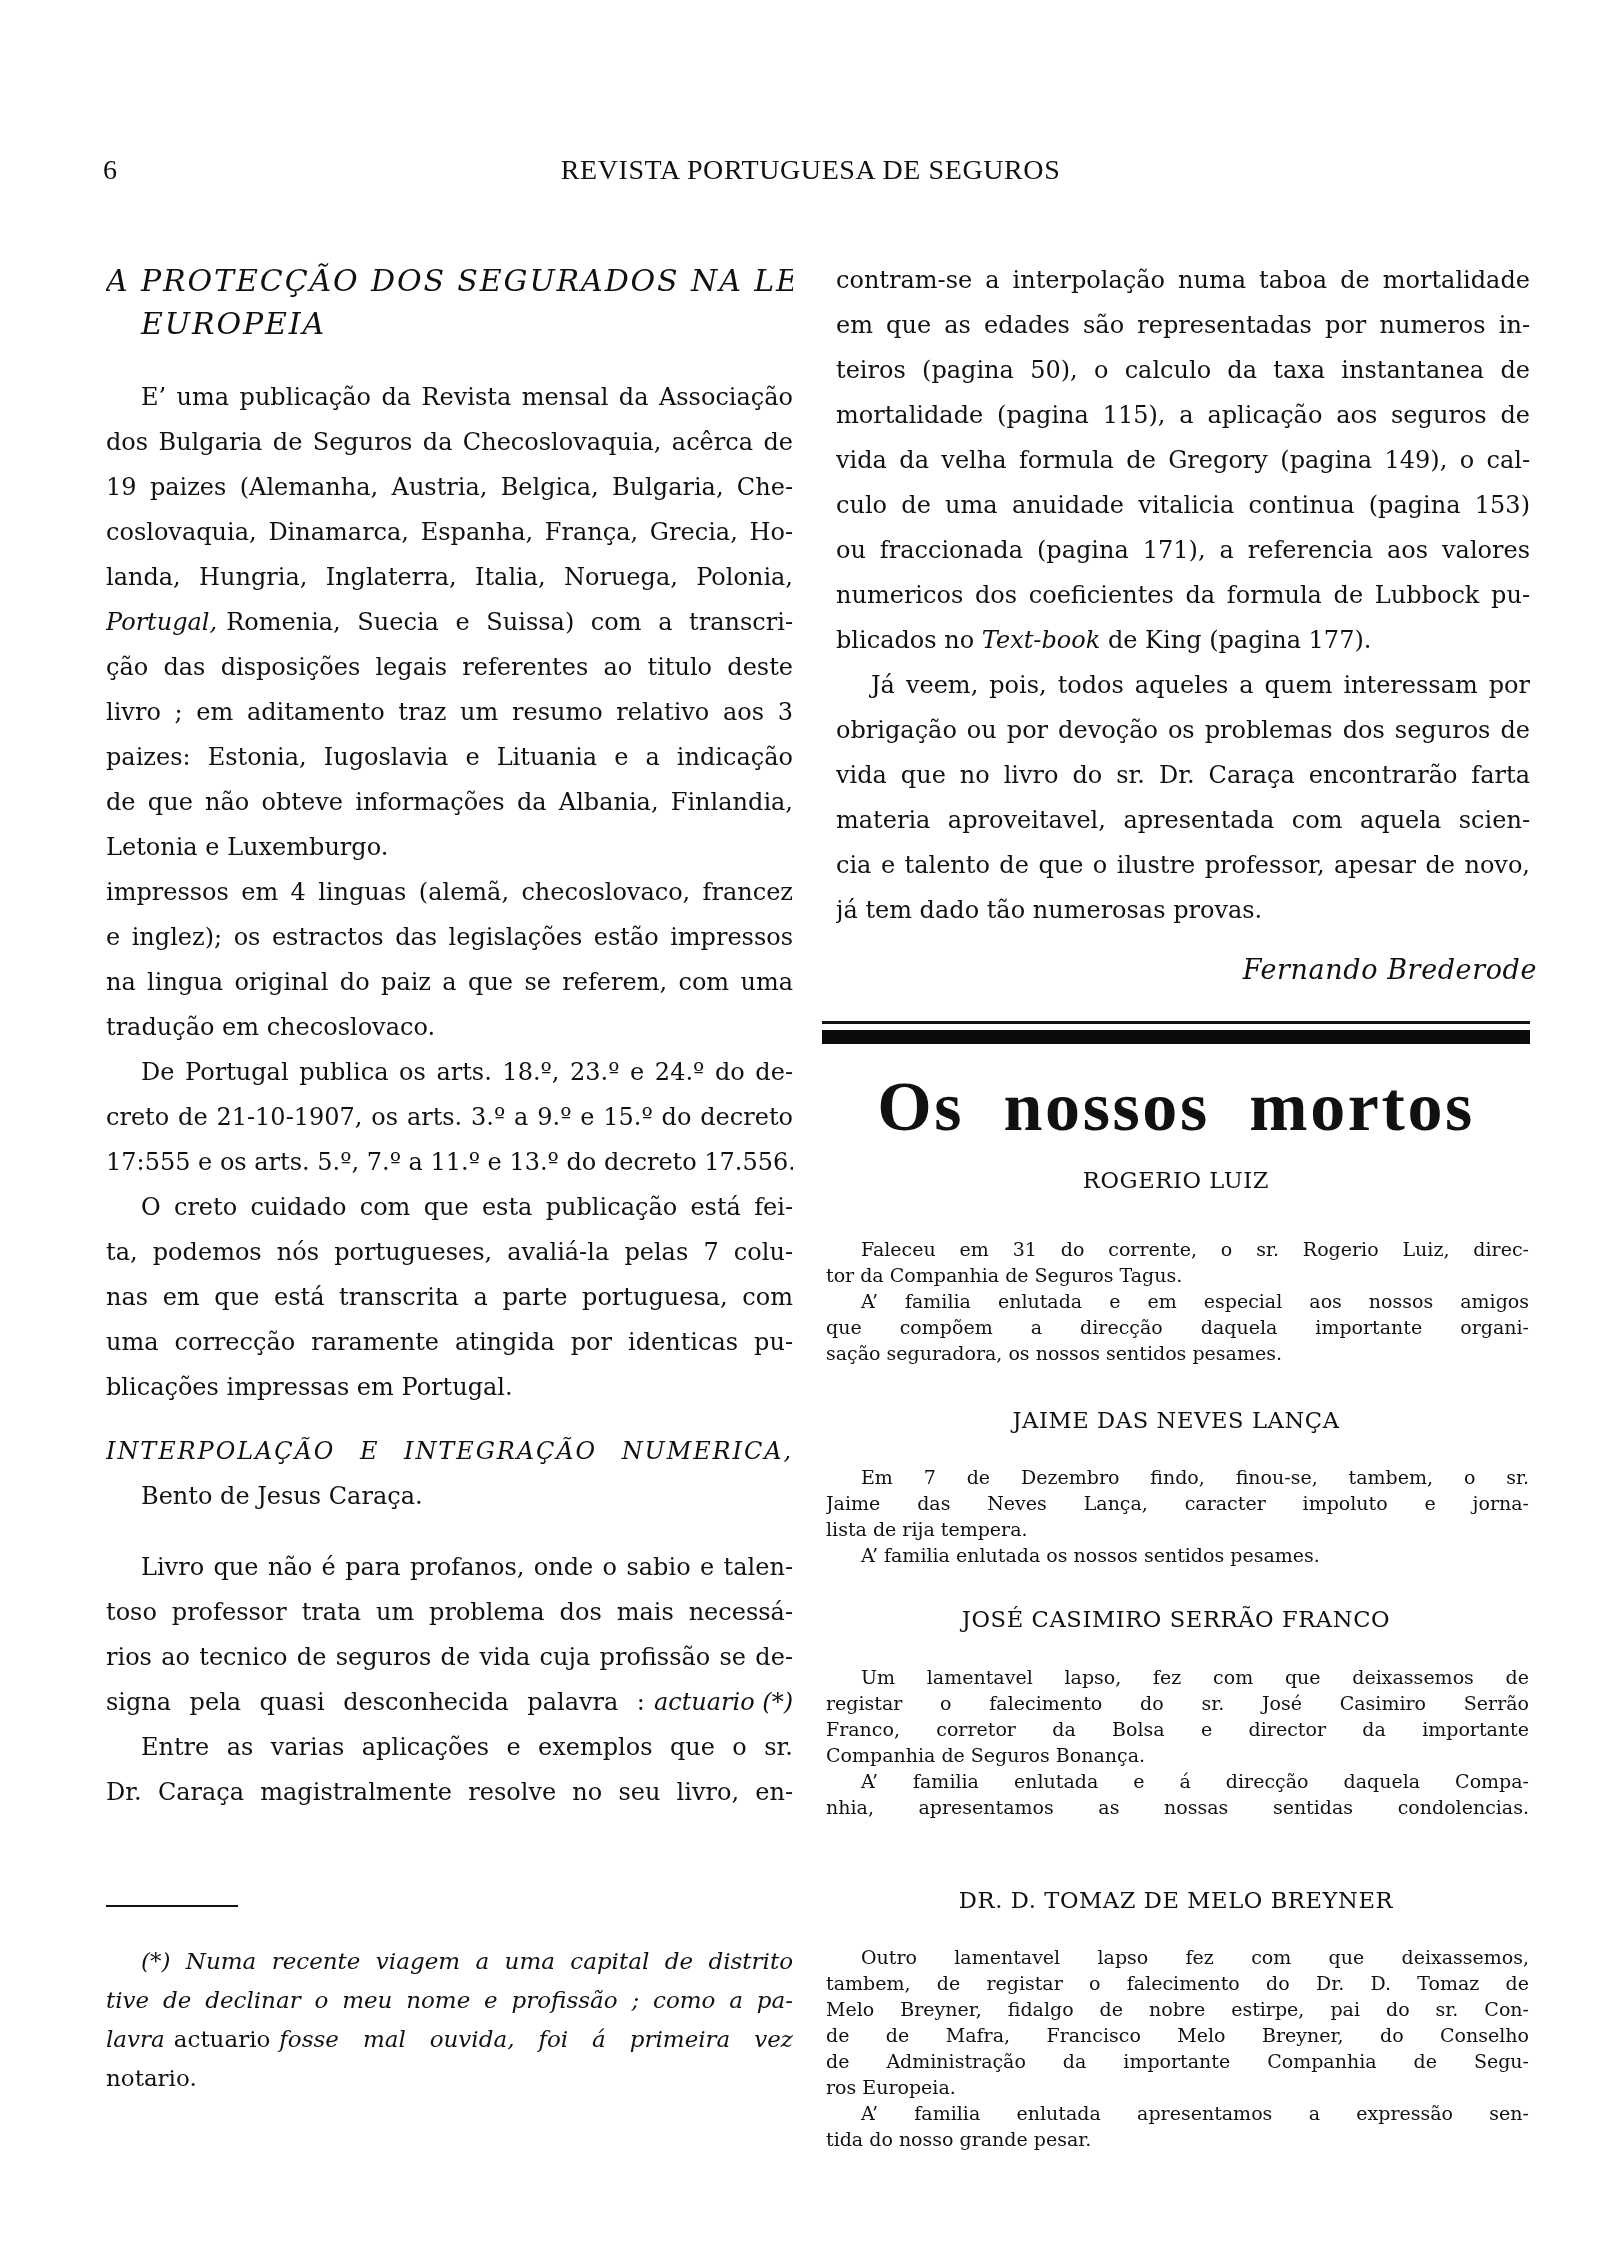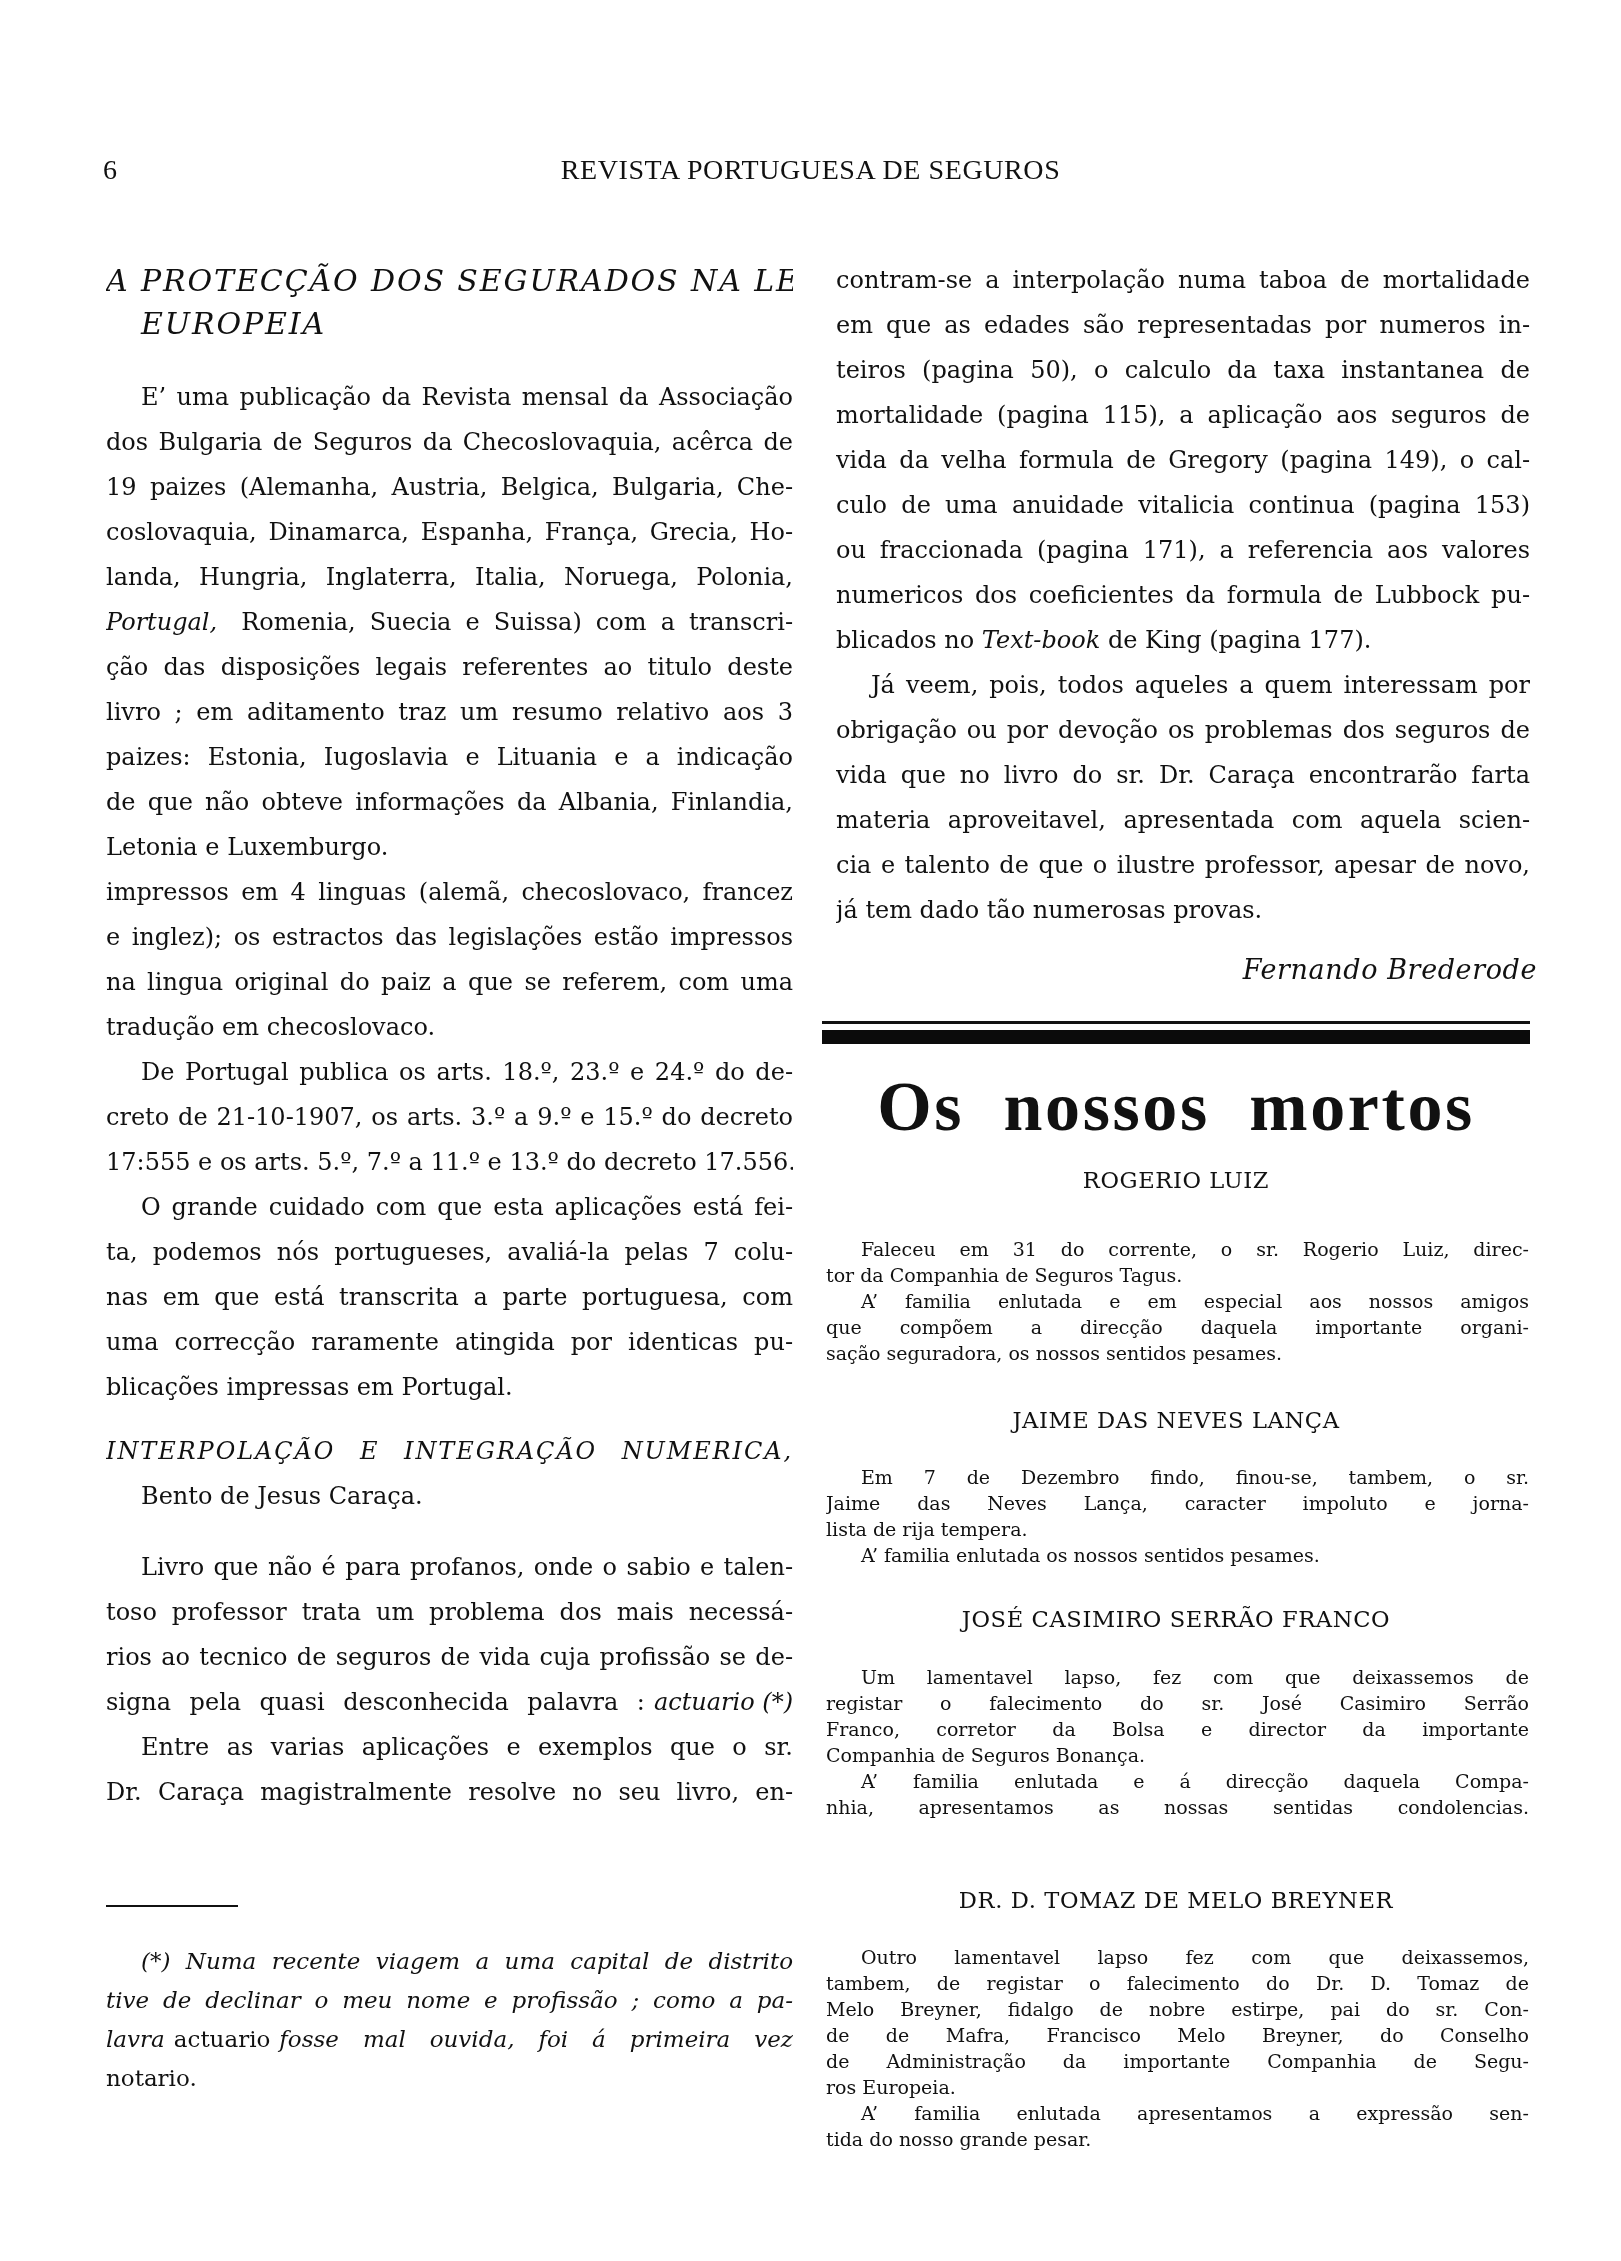--- a/index.html
+++ b/index.html
@@ -39,35 +39,35 @@
   <span class="ln end sub head-it" style="height:41px;line-height:41px;">EUROPEIA</span>
   <span class="gap" style="height:31px"></span>
 
   <span class="ln ind">E’ uma publicação da Revista mensal da Associação</span>
   <span class="ln">dos Bulgaria de Seguros da Checoslovaquia, acêrca de</span>
   <span class="ln">19 paizes (Alemanha, Austria, Belgica, Bulgaria, Che-</span>
   <span class="ln">coslovaquia, Dinamarca, Espanha, França, Grecia, Ho-</span>
   <span class="ln">landa, Hungria, Inglaterra, Italia, Noruega, Polonia,</span>
   <span class="ln" style="display:flex;justify-content:space-between;">
     <span class="it">Portugal,</span>
-    <span style="flex:1;margin-left:24px;text-align:justify;text-align-last:justify;">Romenia, Suecia e Suissa) com a transcri-</span>
+    <span style="flex:1;margin-left:9px;text-align:justify;text-align-last:justify;">Romenia, Suecia e Suissa) com a transcri-</span>
   </span>
   <span class="ln">ção das disposições legais referentes ao titulo deste</span>
   <span class="ln">livro ; em aditamento traz um resumo relativo aos 3</span>
   <span class="ln">paizes: Estonia, Iugoslavia e Lituania e a indicação</span>
   <span class="ln">de que não obteve informações da Albania, Finlandia,</span>
   <span class="ln end">Letonia e Luxemburgo.</span>
   <span class="ln">impressos em 4 linguas (alemã, checoslovaco, francez</span>
   <span class="ln">e inglez); os estractos das legislações estão impressos</span>
   <span class="ln">na lingua original do paiz a que se referem, com uma</span>
   <span class="ln end">tradução em checoslovaco.</span>
   <span class="ln ind">De Portugal publica os arts. 18.º, 23.º e 24.º do de-</span>
   <span class="ln">creto de 21-10-1907, os arts. 3.º a 9.º e 15.º do decreto</span>
   <span class="ln">17:555 e os arts. 5.º, 7.º a 11.º e 13.º do decreto 17.556.</span>
-  <span class="ln ind">O grande cuidado com que esta aplicações está fei-</span>
+  <span class="ln ind">O creto cuidado com que esta publicação está fei-</span>
   <span class="ln">ta, podemos nós portugueses, avaliá-la pelas 7 colu-</span>
   <span class="ln">nas em que está transcrita a parte portuguesa, com</span>
   <span class="ln">uma correcção raramente atingida por identicas pu-</span>
   <span class="ln end">blicações impressas em Portugal.</span>
 
   <span class="gap" style="height:19.4px"></span>
 
   <span class="ln" style="display:flex;justify-content:space-between;flex-direction:column;">
     <span class="it" style="letter-spacing:1.9px;">INTERPOLAÇÃO E INTEGRAÇÃO NUMERICA,</span>
     <span>por</span>

